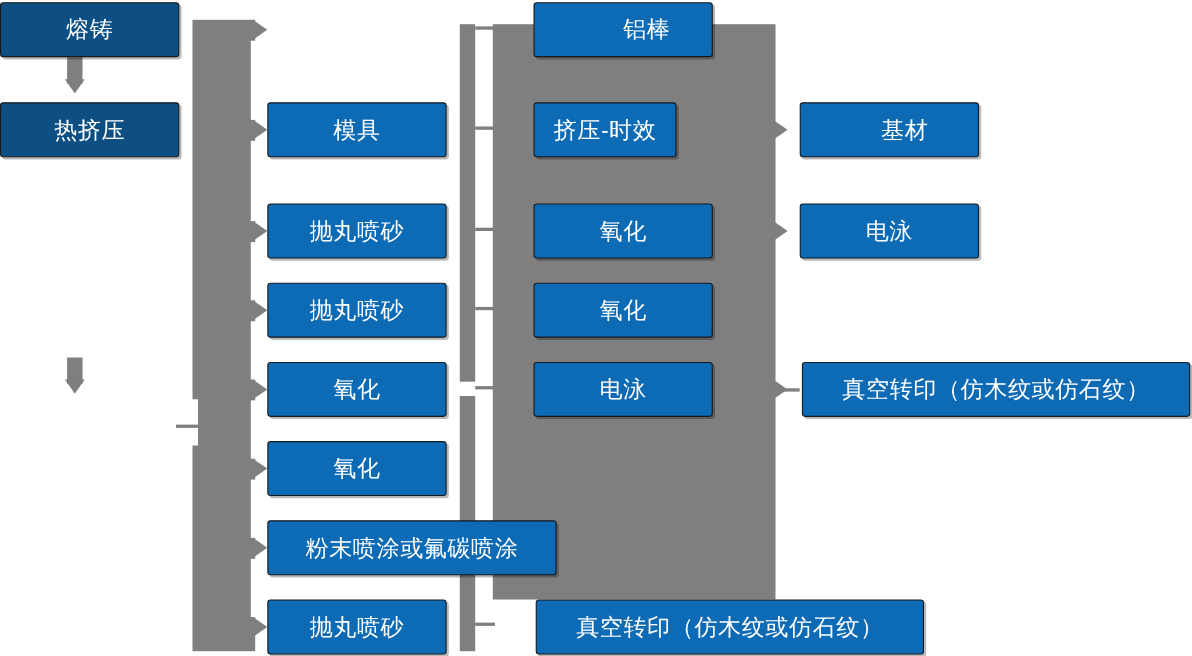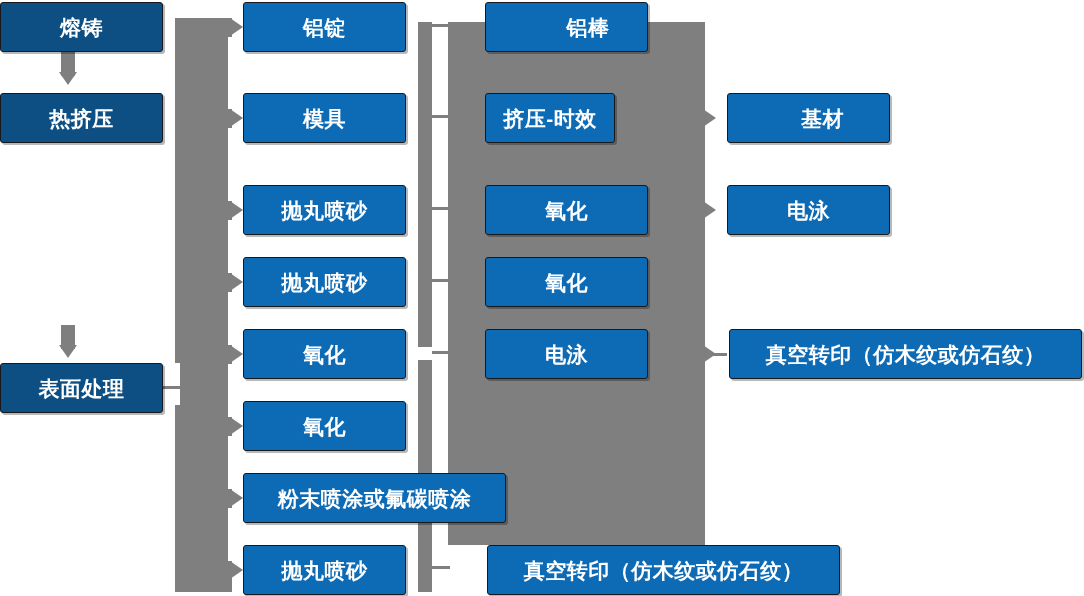--- a/index.html
+++ b/index.html
@@ -35,21 +35,20 @@
     box-sizing:border-box;
     display:flex;align-items:center;justify-content:center;
     color:#ffffff;
     font-size:21px;
     line-height:1;
     letter-spacing:.5px;
     white-space:nowrap;
     border:1px solid #17191c;
     border-radius:3px;
     box-shadow:2px 2px 0 rgba(0,0,0,.28);
-    font-weight:bold;
   }
   .box.dark{background:#0d4f82;}
   .box.bright{background:#0d6ab5;}
   .box.wide{font-size:21px;}
 </style>
 </head>
 <body>
 
 <div id="canvas">
 
@@ -97,27 +96,21 @@
   <div class="gray-arrow" style="left:703px;top:201px;"></div>
   <div class="gray-arrow" style="left:703px;top:345px;"></div>
   <div class="gray" style="left:705px;top:353px;width:22px;height:3px;"></div>
 
   <div class="box dark" style="left:0px;top:2px;width:163px;height:50px;">
     <span>熔铸</span>
   </div>
   <div class="box dark" style="left:0px;top:93px;width:163px;height:50px;">
     <span>热挤压</span>
   </div>
-  <div class="box dark" style="left:0px;top:363px;width:163px;height:50px;">
-    <span>表面处理</span>
-  </div>
 
-  <div class="box bright" style="left:243px;top:2px;width:163px;height:50px;">
-    <span>铝锭</span>
-  </div>
   <div class="box bright" style="left:243px;top:93px;width:163px;height:50px;">
     <span>模具</span>
   </div>
   <div class="box bright" style="left:243px;top:185px;width:163px;height:50px;">
     <span>抛丸喷砂</span>
   </div>
   <div class="box bright" style="left:243px;top:257px;width:163px;height:50px;">
     <span>抛丸喷砂</span>
   </div>
   <div class="box bright" style="left:243px;top:329px;width:163px;height:50px;">

